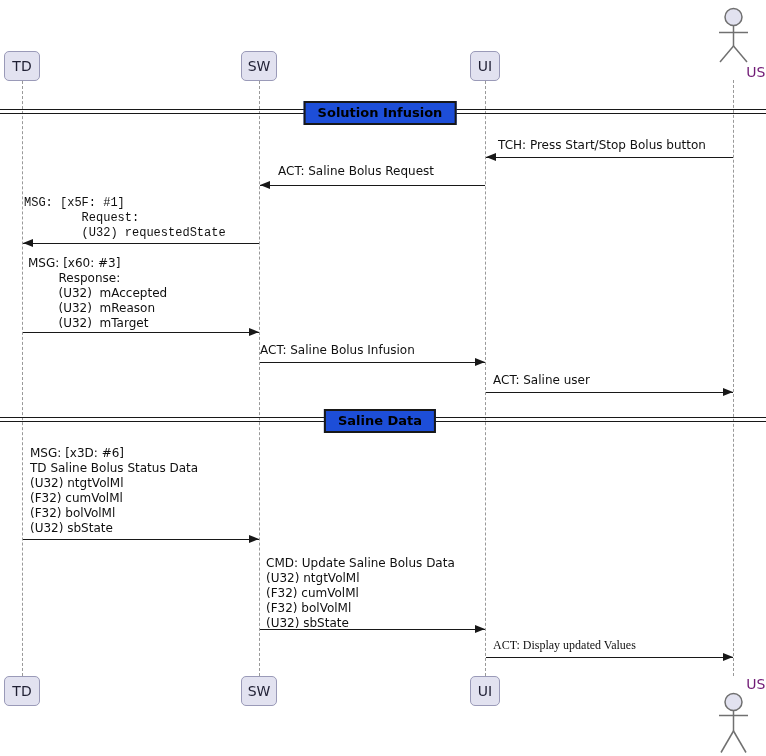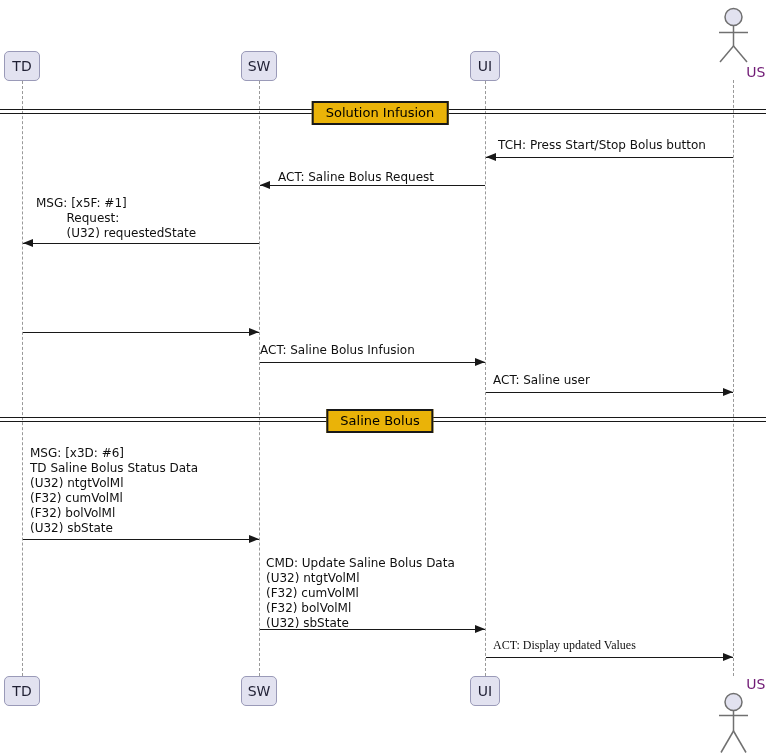--- a/index.html
+++ b/index.html
@@ -12,22 +12,22 @@
   .lifeline { position:absolute; width:0; border-left:1px dashed #999999; }
   .pbox {
     position:absolute; height:30px; box-sizing:border-box;
     background:#E2E2F0; border:1.5px solid #9a9ab8; border-radius:5px;
     display:flex; align-items:center; justify-content:center;
     font-size:14px; color:#1f1f33;
   }
   .divline { position:absolute; left:0; width:766px; height:0; border-top:1px solid #181818; }
   .divbox {
     position:absolute; transform:translateX(-50%);
-    background:#eab308; border:2px solid #181818;
-    font-weight:normal; font-size:13px; color:#000;
+    background:#1d4ed8; border:2px solid #181818;
+    font-weight:bold; font-size:13px; color:#000;
     padding:0 12px; height:20px; line-height:20px; white-space:nowrap;
   }
   .msg-line { position:absolute; height:0; border-top:1px solid #181818; }
   .ah { position:absolute; width:0; height:0; border-top:4.5px solid transparent; border-bottom:4.5px solid transparent; }
   .ah.right { border-left:10px solid #181818; }
   .ah.left  { border-right:10px solid #181818; }
   .msg-label {
     position:absolute; font-size:12px; line-height:15px;
     white-space:pre; color:#101010;
   }
@@ -64,44 +64,49 @@
   <div class="actor-label" style="left:733px; top:64px;">USER</div>
 
   <div class="divline" style="top:109px;"></div>
   <div class="divline" style="top:113px;"></div>
   <div class="divbox" style="left:380px; top:101px;">Solution Infusion</div>
 
   <div class="msg-label" style="left:498px; top:138px;">TCH: Press Start/Stop Bolus button</div>
   <div class="msg-line" style="left:486px; top:157px; width:247px;"></div>
   <div class="ah left" style="left:486px; top:153px;"></div>
 
-  <div class="msg-label" style="left:278px; top:170px;">ACT: Saline Bolus Request</div>
+  <div class="msg-label" style="left:278px; top:164px;">ACT: Saline Bolus Request</div>
   <div class="msg-line" style="left:260px; top:185px; width:225px;"></div>
   <div class="ah left" style="left:260px; top:181px;"></div>
 
-  <div class="msg-label" style="left:36px; top:196px;">MSG: [x5F: #1]
+  <div class="msg-label" style="left:24px; top:196px;font-family:Liberation Mono, monospace;">MSG: [x5F: #1]
         Request:
         (U32) requestedState</div>
   <div class="msg-line" style="left:23px; top:243px; width:236px;"></div>
   <div class="ah left" style="left:23px; top:239px;"></div>
 
+  <div class="msg-label" style="left:28px; top:256px;">MSG: [x60: #3]
+        Response:
+        (U32)  mAccepted
+        (U32)  mReason
+        (U32)  mTarget</div>
   <div class="msg-line" style="left:23px; top:332px; width:236px;"></div>
   <div class="ah right" style="left:249px; top:328px;"></div>
 
   <div class="msg-label" style="left:260px; top:343px;">ACT: Saline Bolus Infusion</div>
   <div class="msg-line" style="left:260px; top:362px; width:225px;"></div>
   <div class="ah right" style="left:475px; top:358px;"></div>
 
   <div class="msg-label" style="left:493px; top:373px;">ACT: Saline user</div>
   <div class="msg-line" style="left:486px; top:392px; width:247px;"></div>
   <div class="ah right" style="left:723px; top:388px;"></div>
 
   <div class="divline" style="top:417px;"></div>
   <div class="divline" style="top:421px;"></div>
-  <div class="divbox" style="left:380px; top:409px;">Saline Bolus</div>
+  <div class="divbox" style="left:380px; top:409px;">Saline Data</div>
 
   <div class="msg-label" style="left:30px; top:446px;">MSG: [x3D: #6]
 TD Saline Bolus Status Data
 (U32) ntgtVolMl
 (F32) cumVolMl
 (F32) bolVolMl
 (U32) sbState</div>
   <div class="msg-line" style="left:23px; top:539px; width:236px;"></div>
   <div class="ah right" style="left:249px; top:535px;"></div>
 

